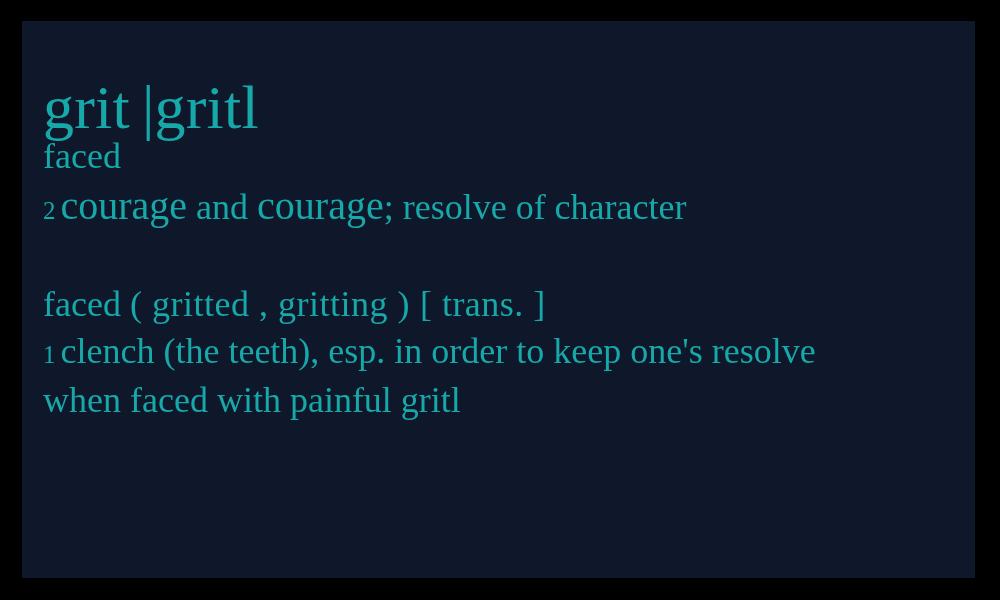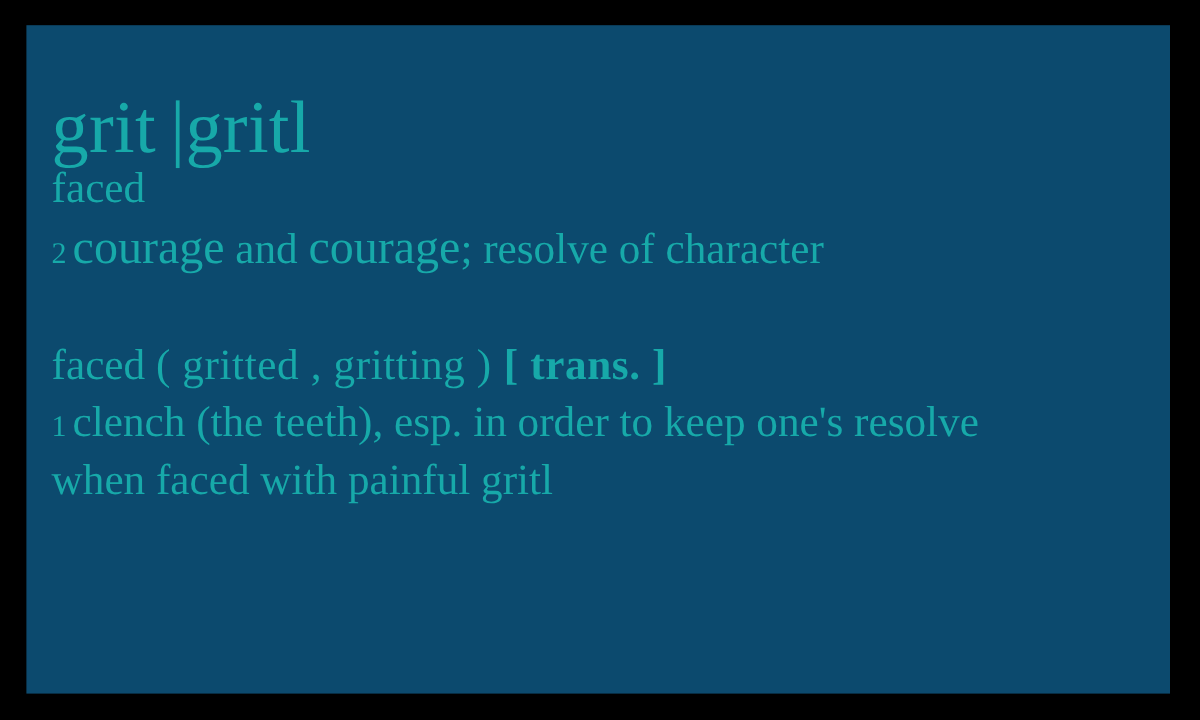--- a/index.html
+++ b/index.html
@@ -24,21 +24,21 @@
     box-sizing: border-box;
   }
 
   
   #dictionary-card {
     position: absolute;
     left: 22px;
     top: 21px;
     width: 953px;
     height: 557px;
-    background: #0c4a6e;
+    background: #0f172a;
     box-sizing: border-box;
     overflow: hidden;
   }
 
   #entry-body {
     position: absolute;
     left: 21px;
     top: 58px;
     width: 935px;
     color: #17A9A9;
@@ -95,21 +95,20 @@
     line-height: 1.30;
     margin: 0;
     white-space: nowrap;
   }
   .inflections {
     letter-spacing: 0.5px;
   }
   .grammar-label {
     margin-left: 10px;
     letter-spacing: 0.5px;
-    font-weight: bold;
   }
 
   .sense-line.wrap {
     white-space: nowrap;
   }
 </style>
 </head>
 <body>
 
 <div id="dictionary-card-frame">

